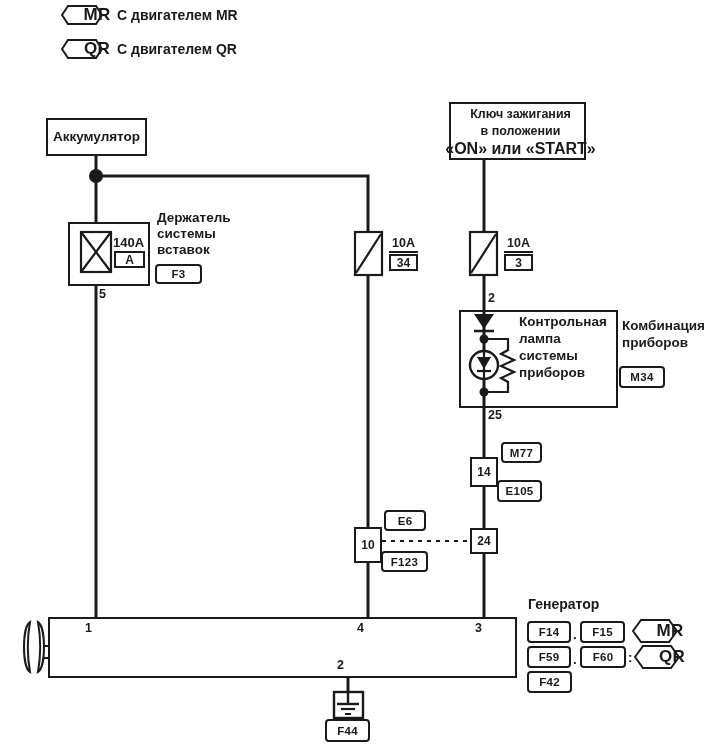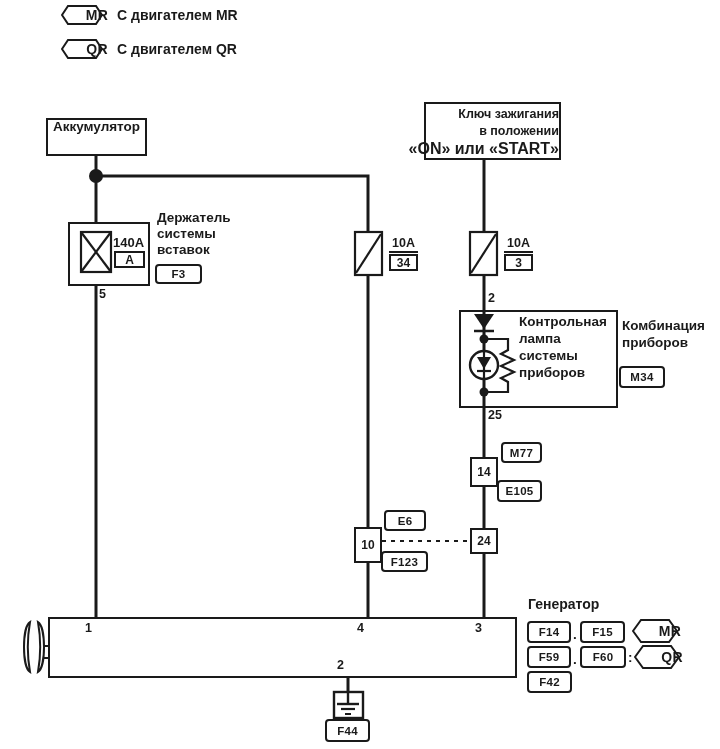--- a/index.html
+++ b/index.html
@@ -8,23 +8,23 @@
   svg.layer{position:absolute;left:0;top:0;}
   .outbox{position:absolute;border:2.5px solid #1a1a1a;background:transparent;box-sizing:border-box;}
   .whitebox{position:absolute;border:2px solid #1a1a1a;background:#fff;box-sizing:border-box;
             display:flex;align-items:center;justify-content:center;font-weight:bold;font-size:12px;}
   .oval{position:absolute;border:2px solid #1a1a1a;background:#fff;border-radius:4px;box-sizing:border-box;
         display:flex;align-items:center;justify-content:center;font-weight:bold;font-size:11.5px;letter-spacing:.3px;}
   .lbl{position:absolute;font-weight:bold;white-space:nowrap;font-size:13.5px;line-height:1;}
   .pin{position:absolute;font-weight:bold;font-size:12.5px;line-height:1;}
   .hexbadge{position:absolute;display:flex;align-items:center;justify-content:center;}
   .hexbadge svg{position:absolute;left:0;top:0;}
-  .hexbadge span{position:relative;font-weight:bold;font-size:14px;letter-spacing:.3px;margin-left:30px;}
-  .flexcenter{display:flex;align-items:flex-start;justify-content:center;}
-  .colcenter{display:flex;flex-direction:column;align-items:flex-end;justify-content:center;padding-left:6px;}
+  .hexbadge span{position:relative;font-weight:bold;font-size:17px;letter-spacing:.3px;margin-left:30px;}
+  .flexcenter{display:flex;align-items:center;justify-content:center;}
+  .colcenter{display:flex;flex-direction:column;align-items:center;justify-content:center;padding-left:6px;margin-left:25px;}
   .underl{border-bottom:2px solid #1a1a1a;padding-bottom:1px;text-align:center;}
 </style>
 </head>
 <body>
 
 <div class="canvas">
 
   <svg class="layer" width="720" height="749" viewBox="0 0 720 749">
     <g stroke="#1a1a1a" fill="none" stroke-width="3">
       <line x1="96" y1="156" x2="96" y2="222"></line>

